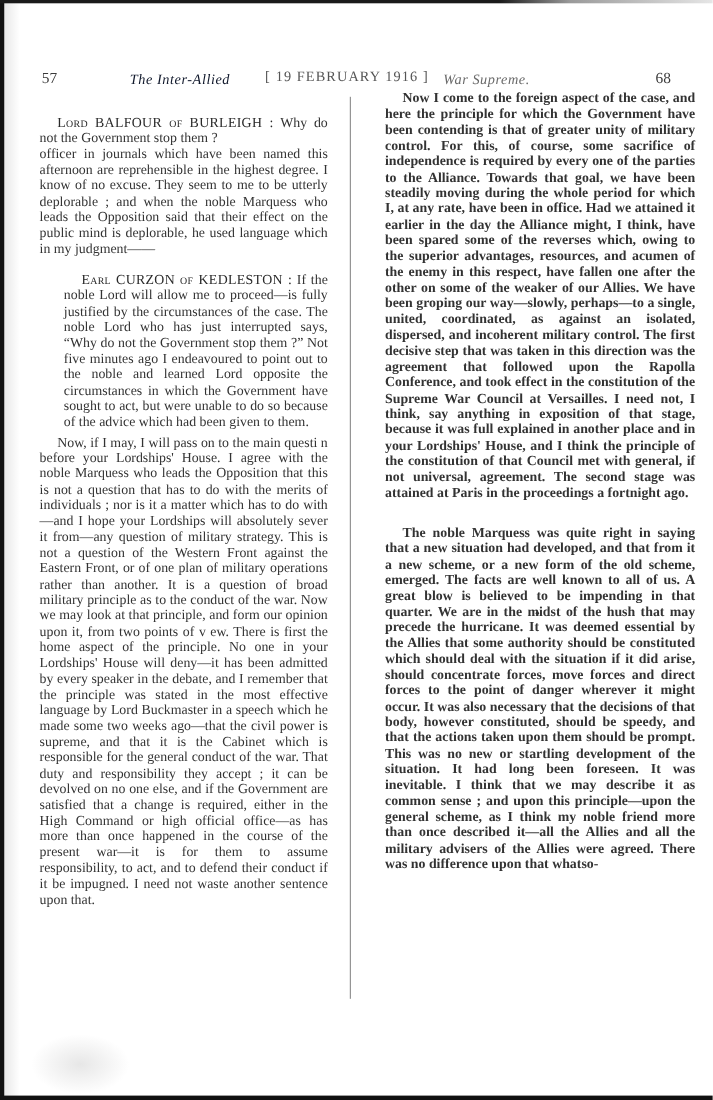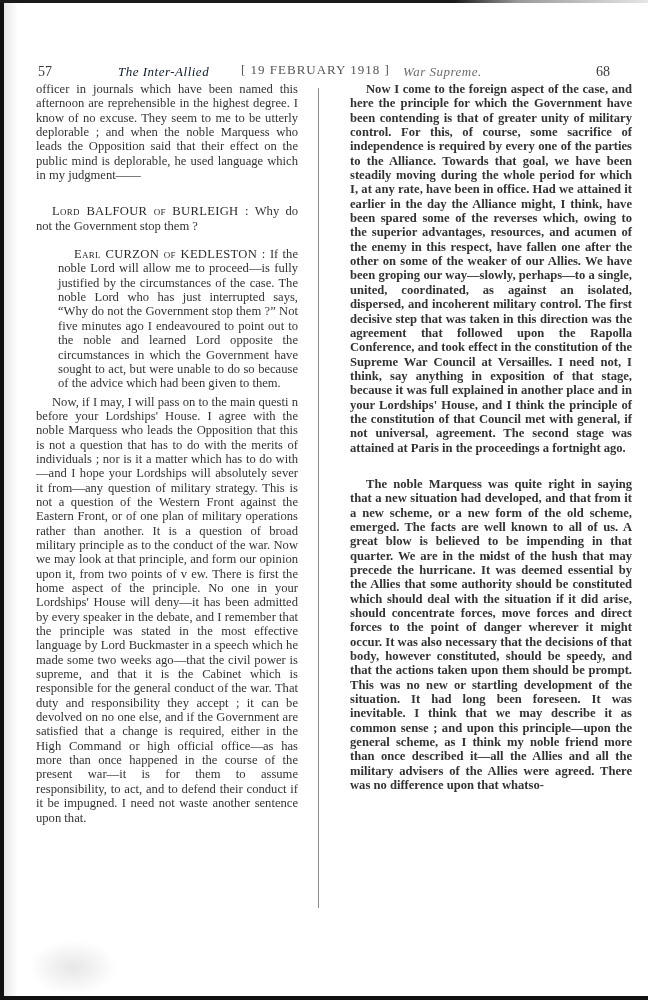--- a/index.html
+++ b/index.html
@@ -105,30 +105,30 @@
 <body>
 
 <div class="scan-left-edge"></div>
 <div class="scan-left-shadow"></div>
 <div class="scan-top-edge"></div>
 <div class="scan-bottom-edge"></div>
 
 <div class="page-header">
   <span class="pnum-left">57</span>
   <span class="title-left">The Inter-Allied</span>
-  <span class="date">[ 19 FEBRUARY 1918 ]</span>
+  <span class="date">[ 19 FEBRUARY 1916 ]</span>
   <span class="title-right">War Supreme.</span>
   <span class="pnum-right">68</span>
 </div>
 
 <div class="column-rule"></div>
 
 <div class="column col-left">
+  <p class="para gap-before-lg"><span class="speaker">Lord BALFOUR of BURLEIGH :</span><span> Why do not the Government stop them ?</span></p>
   <p class="para" style="text-indent:0">officer in journals which have been named this afternoon are reprehensible in the highest degree. I know of no excuse. They seem to me to be utterly deplorable ; and when the noble Marquess who leads the Opposition said that their effect on the public mind is deplorable, he used language which in my judgment——</p>
-  <p class="para gap-before-lg"><span class="speaker">Lord BALFOUR of BURLEIGH :</span><span> Why do not the Government stop them ?</span></p>
   <p class="para gap-before"><span class="speaker">Earl CURZON of KEDLESTON :</span><span> If the noble Lord will allow me to proceed—is fully justified by the circumstances of the case. The noble Lord who has just interrupted says, “Why do not the Government stop them ?” Not five minutes ago I endeavoured to point out to the noble and learned Lord opposite the circumstances in which the Government have sought to act, but were unable to do so because of the advice which had been given to them.</span></p>
   <p class="para" style="margin-top:4px">Now, if I may, I will pass on to the main questi n before your Lordships' House. I agree with the noble Marquess who leads the Opposition that this is not a question that has to do with the merits of individuals ; nor is it a matter which has to do with—and I hope your Lordships will absolutely sever it from—any question of military strategy. This is not a question of the Western Front against the Eastern Front, or of one plan of military operations rather than another. It is a question of broad military principle as to the conduct of the war. Now we may look at that principle, and form our opinion upon it, from two points of v ew. There is first the home aspect of the principle. No one in your Lordships' House will deny—it has been admitted by every speaker in the debate, and I remember that the principle was stated in the most effective language by Lord Buckmaster in a speech which he made some two weeks ago—that the civil power is supreme, and that it is the Cabinet which is responsible for the general conduct of the war. That duty and responsibility they accept ; it can be devolved on no one else, and if the Government are satisfied that a change is required, either in the High Command or high official office—as has more than once happened in the course of the present war—it is for them to assume responsibility, to act, and to defend their conduct if it be impugned. I need not waste another sentence upon that.</p>
 </div>
 
 <div class="column col-right">
   <p class="para">Now I come to the foreign aspect of the case, and here the principle for which the Government have been contending is that of greater unity of military control. For this, of course, some sacrifice of independence is required by every one of the parties to the Alliance. Towards that goal, we have been steadily moving during the whole period for which I, at any rate, have been in office. Had we attained it earlier in the day the Alliance might, I think, have been spared some of the reverses which, owing to the superior advantages, resources, and acumen of the enemy in this respect, have fallen one after the other on some of the weaker of our Allies. We have been groping our way—slowly, perhaps—to a single, united, coordinated, as against an isolated, dispersed, and incoherent military control. The first decisive step that was taken in this direction was the agreement that followed upon the Rapolla Conference, and took effect in the constitution of the Supreme War Council at Versailles. I need not, I think, say anything in exposition of that stage, because it was full explained in another place and in your Lordships' House, and I think the principle of the constitution of that Council met with general, if not universal, agreement. The second stage was attained at Paris in the proceedings a fortnight ago.</p>
   <p class="para gap-before-lg">The noble Marquess was quite right in saying that a new situation had developed, and that from it a new scheme, or a new form of the old scheme, emerged. The facts are well known to all of us. A great blow is believed to be impending in that quarter. We are in the midst of the hush that may precede the hurricane. It was deemed essential by the Allies that some authority should be constituted which should deal with the situation if it did arise, should concentrate forces, move forces and direct forces to the point of danger wherever it might occur. It was also necessary that the decisions of that body, however constituted, should be speedy, and that the actions taken upon them should be prompt. This was no new or startling development of the situation. It had long been foreseen. It was inevitable. I think that we may describe it as common sense ; and upon this principle—upon the general scheme, as I think my noble friend more than once described it—all the Allies and all the military advisers of the Allies were agreed. There was no difference upon that whatso-</p>
 </div>
 
 <div class="dot-mark"></div>

